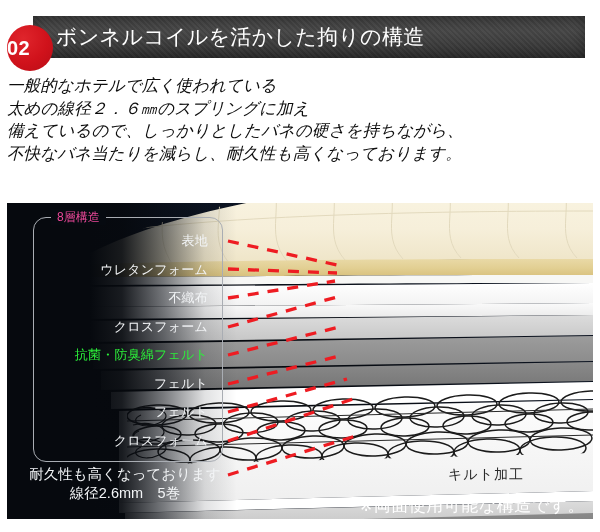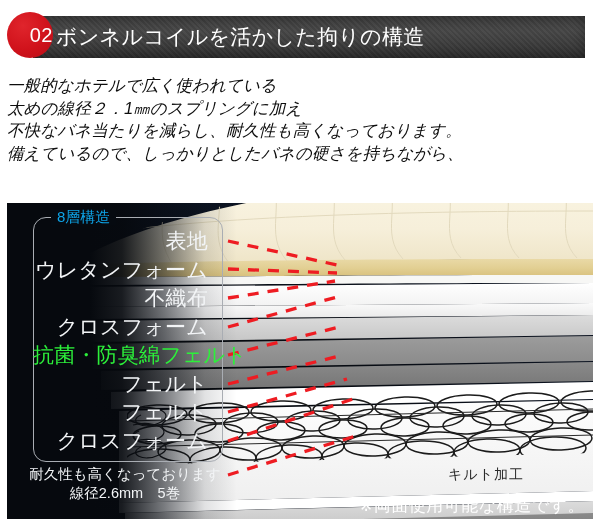--- a/index.html
+++ b/index.html
@@ -43,29 +43,29 @@
     height: 36px;
     line-height: 36px;
     color: #ffffff;
     font-size: 21px;
     letter-spacing: 0.3px;
     white-space: nowrap;
   }
   .header-badge {
     position: absolute;
     left: 7px;
-    top: 12px;
+    top: 25px;
     width: 46px;
     height: 46px;
     border-radius: 50%;
     background: radial-gradient(circle at 35% 30%, #e0252c 0%, #d0121b 55%, #b80d16 100%);
     color: #ffffff;
     font-size: 20px;
-    font-weight: normal;
-    text-align: right;
+    font-weight: bold;
+    text-align: left;
     line-height: 46px;
     letter-spacing: 0.5px;
   }
 
   
   .lead {
     position: absolute;
     left: 7px;
     top: 74px;
     width: 586px;
@@ -142,38 +142,38 @@
     height: 243px;
     border: 1px solid #a9adb3;
     border-radius: 13px;
   }
   .layer-box-legend {
     position: absolute;
     left: 44px;
     top: 6px;
     background: #060a10;
     padding: 0 6px;
-    color: #0ea5e9;
-    font-size: 15px;
+    color: #ec4899;
+    font-size: 12px;
     line-height: 16px;
     white-space: nowrap;
   }
 
   .layer-list {
     position: absolute;
     left: 26px;
     top: 24px;
     width: 183px;
     text-align: right;
   }
   .layer-item {
     height: 28.5px;
     line-height: 28.5px;
     color: #f2f4f6;
-    font-size: 21px;
+    font-size: 13px;
     white-space: nowrap;
     padding-right: 8px;
     letter-spacing: 0.2px;
   }
   .layer-item.accent {
     color: #2cf03a;
   }
 
   .spring-caption {
     position: absolute;
@@ -211,23 +211,23 @@
 <body>
 
 <div class="header">
   <div class="header-bar"></div>
   <div class="header-title">ボンネルコイルを活かした拘りの構造</div>
   <div class="header-badge">02</div>
 </div>
 
 <div class="lead">
   <div class="lead-line">一般的なホテルで広く使われている</div>
-  <div class="lead-line">太めの線径２．1㎜のスプリングに加え</div>
+  <div class="lead-line">太めの線径２．６㎜のスプリングに加え</div>
+  <div class="lead-line">備えているので、しっかりとしたバネの硬さを持ちながら、</div>
   <div class="lead-line">不快なバネ当たりを減らし、耐久性も高くなっております。</div>
-  <div class="lead-line">備えているので、しっかりとしたバネの硬さを持ちながら、</div>
 </div>
 
 <div class="diagram">
 
   <div class="illus">
     <svg viewBox="0 0 586 316" preserveAspectRatio="none">
       <defs>
         <linearGradient id="topfab" x1="0" y1="0" x2="0" y2="1">
           <stop offset="0%" stop-color="#fbf6e4"></stop>
           <stop offset="60%" stop-color="#f6efda"></stop>

